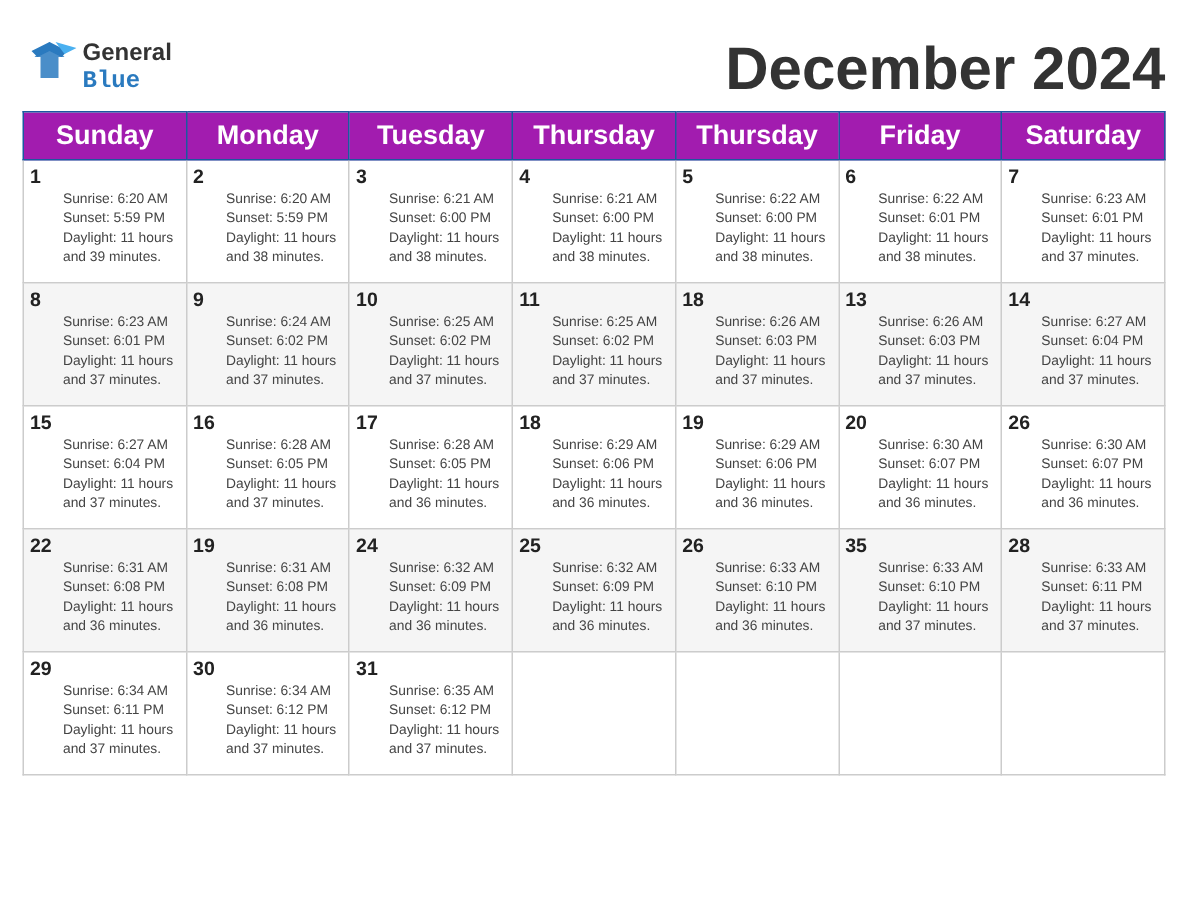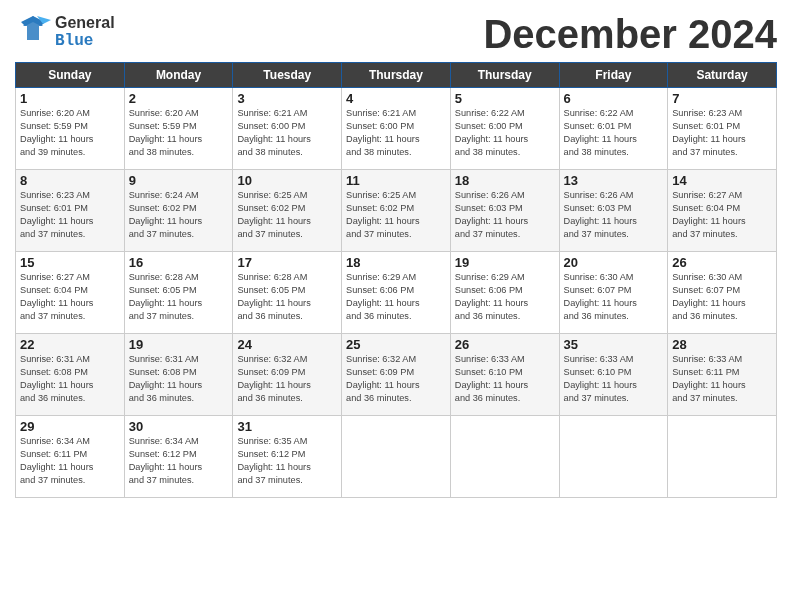--- a/index.html
+++ b/index.html
@@ -6,21 +6,21 @@
     body {
       font-family: Arial, sans-serif;
       background: #fff;
       width: 792px;
       height: 612px;
       overflow: hidden;
     }
     .page {
       width: 792px;
       height: 519px;
-      padding: 12px 15px;
+      padding: 24px 15px;
     }
     .header {
       display: flex;
       align-items: flex-start;
       justify-content: space-between;
       margin-bottom: 6px;
     }
     .title-section {
       text-align: right;
     }
@@ -33,25 +33,25 @@
     .location {
       font-size: 15px;
       color: #555;
     }
     .calendar {
       width: 100%;
       border-collapse: collapse;
       table-layout: fixed;
     }
     .calendar th {
-      background-color: #404040;
+      background-color: #a21caf;
       color: #fff;
       text-align: center;
       padding: 5px 3px;
-      font-size: 12px;
+      font-size: 18px;
       font-weight: bold;
       border: 1px solid #1a5a9f;
     }
     .calendar td {
       border: 1px solid #ccc;
       vertical-align: top;
       padding: 3px 4px;
       font-size: 9.5px;
       color: #333;
       height: 82px;
@@ -64,20 +64,21 @@
       font-size: 13px;
       font-weight: bold;
       display: block;
       margin-bottom: 1px;
       color: #222;
     }
     .day-info {
       line-height: 1.4;
       font-size: 9.2px;
       color: #444;
+      margin-left: 22px;
     }
     .empty-cell {
       background: #fff !important;
     }
     .logo-wrapper {
       display: flex;
       align-items: center;
     }
     .logo-icon {
       margin-right: 4px;

